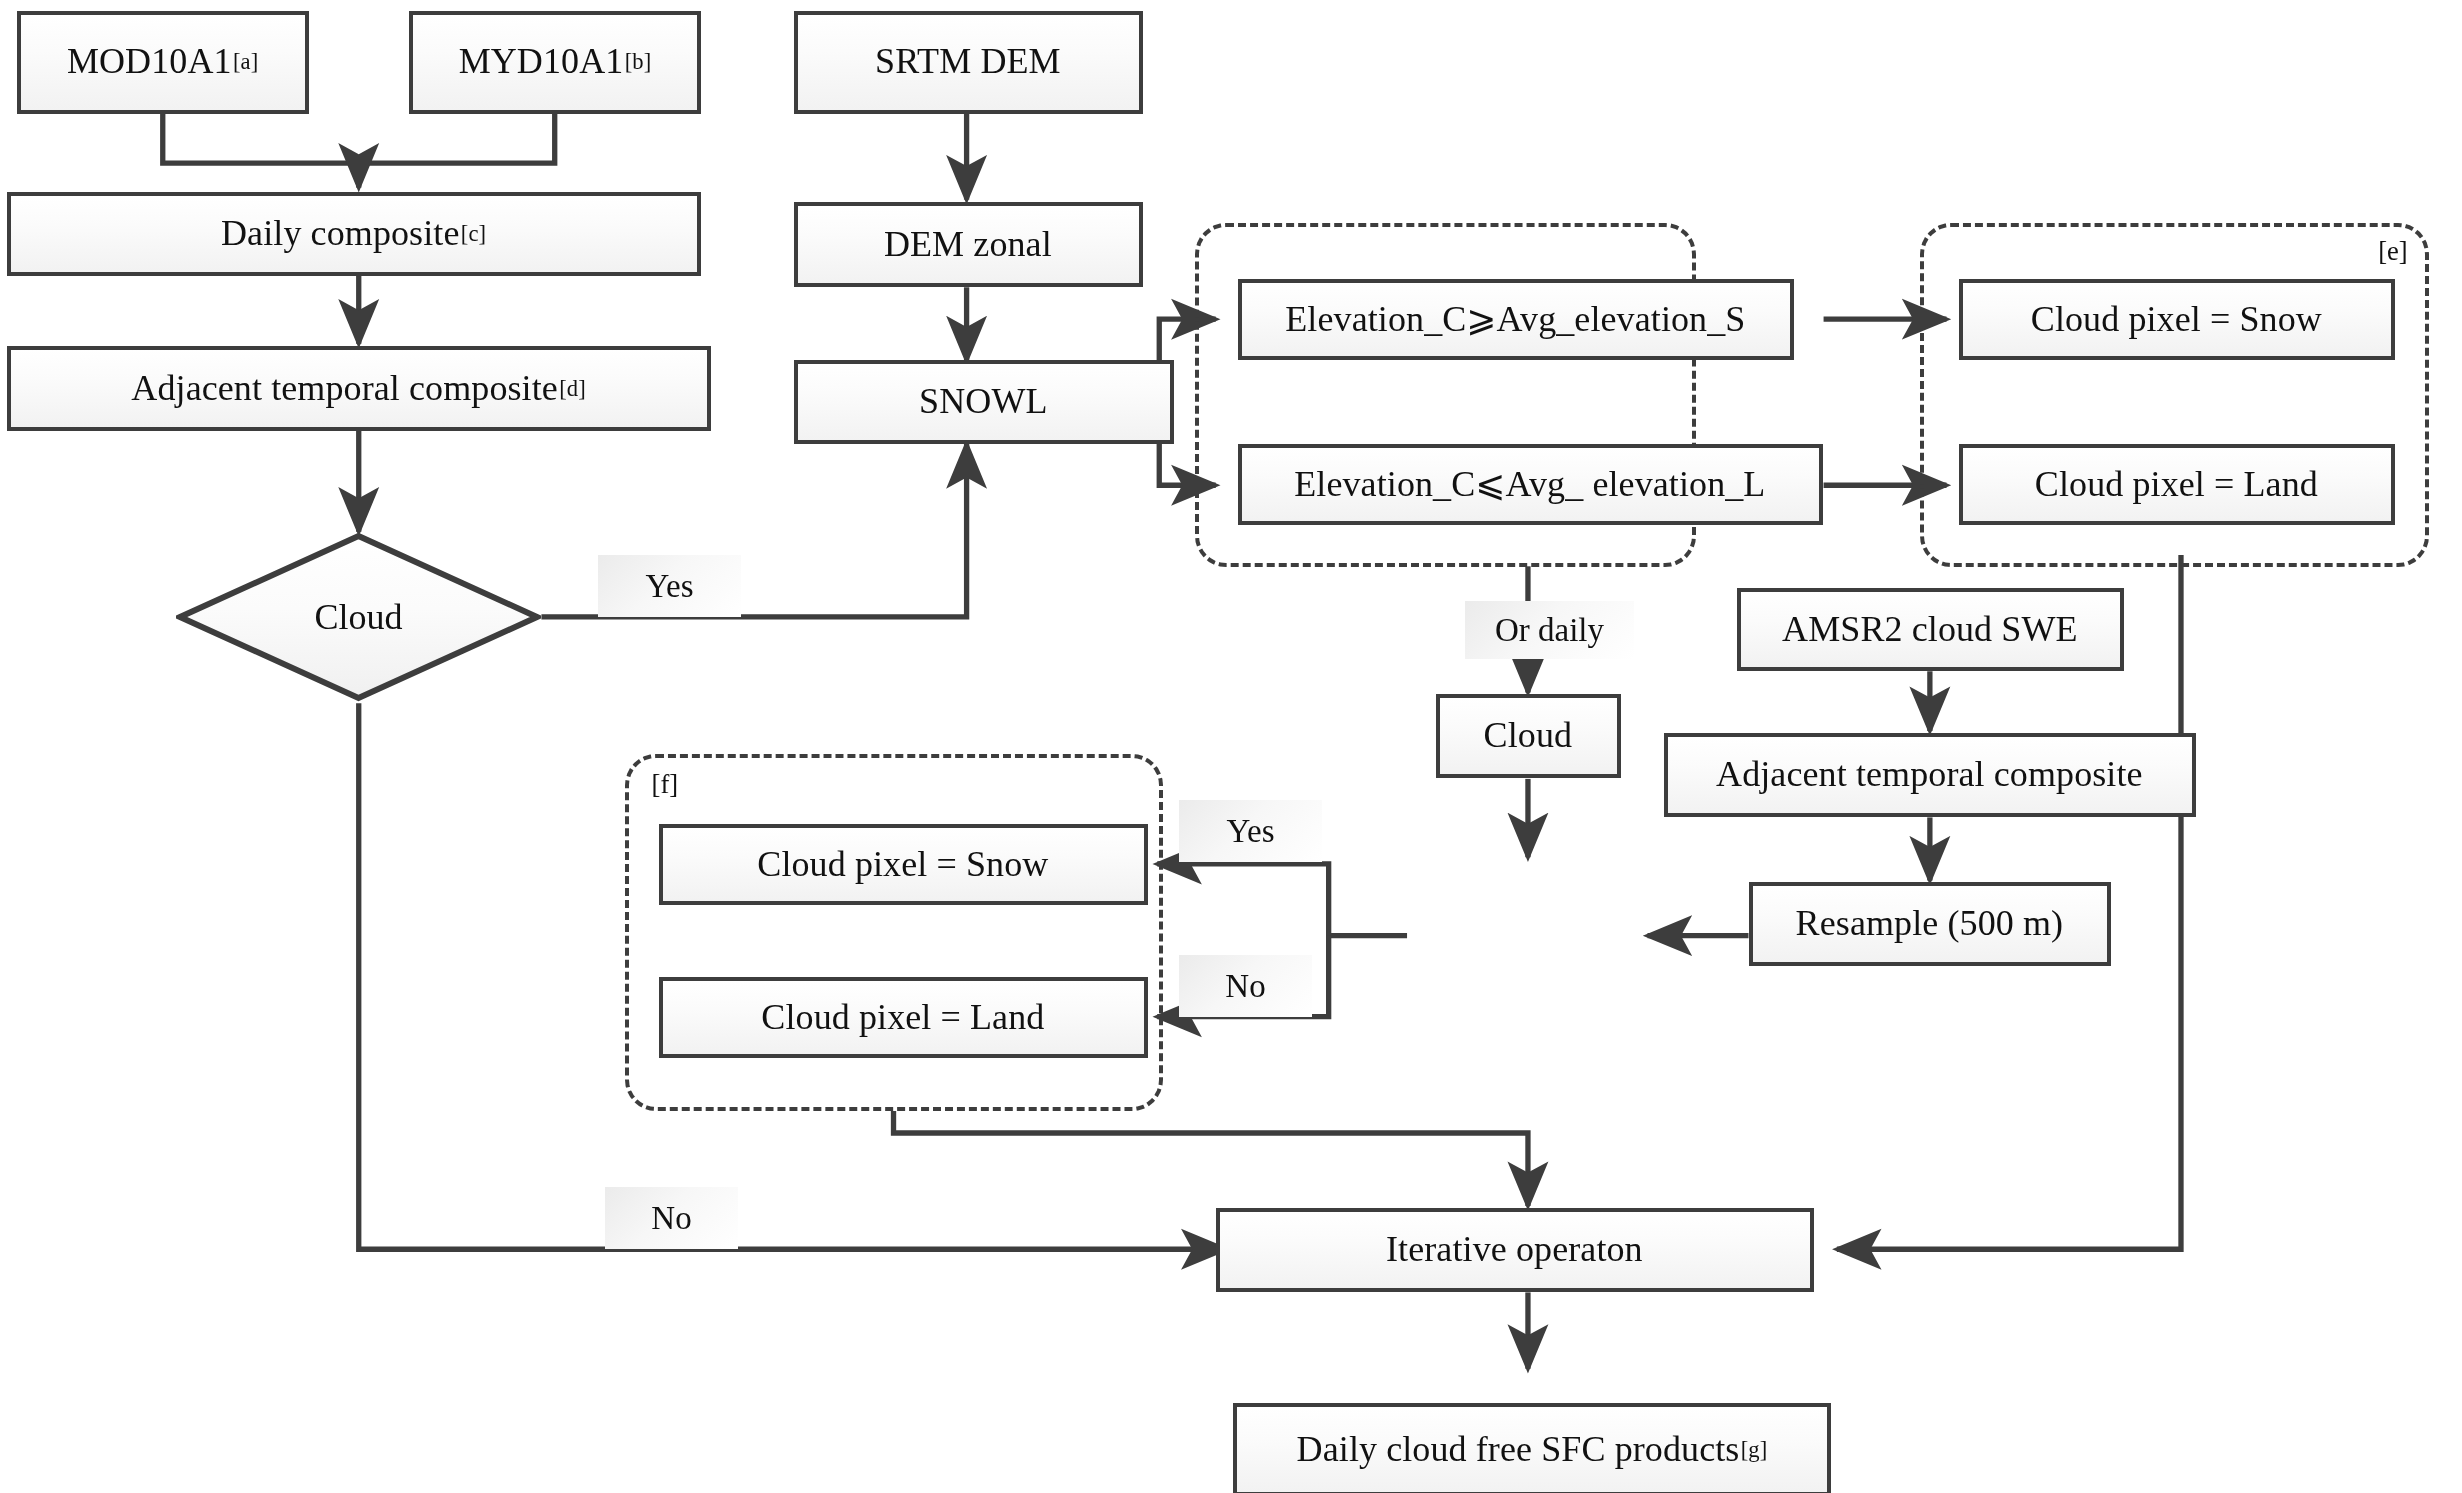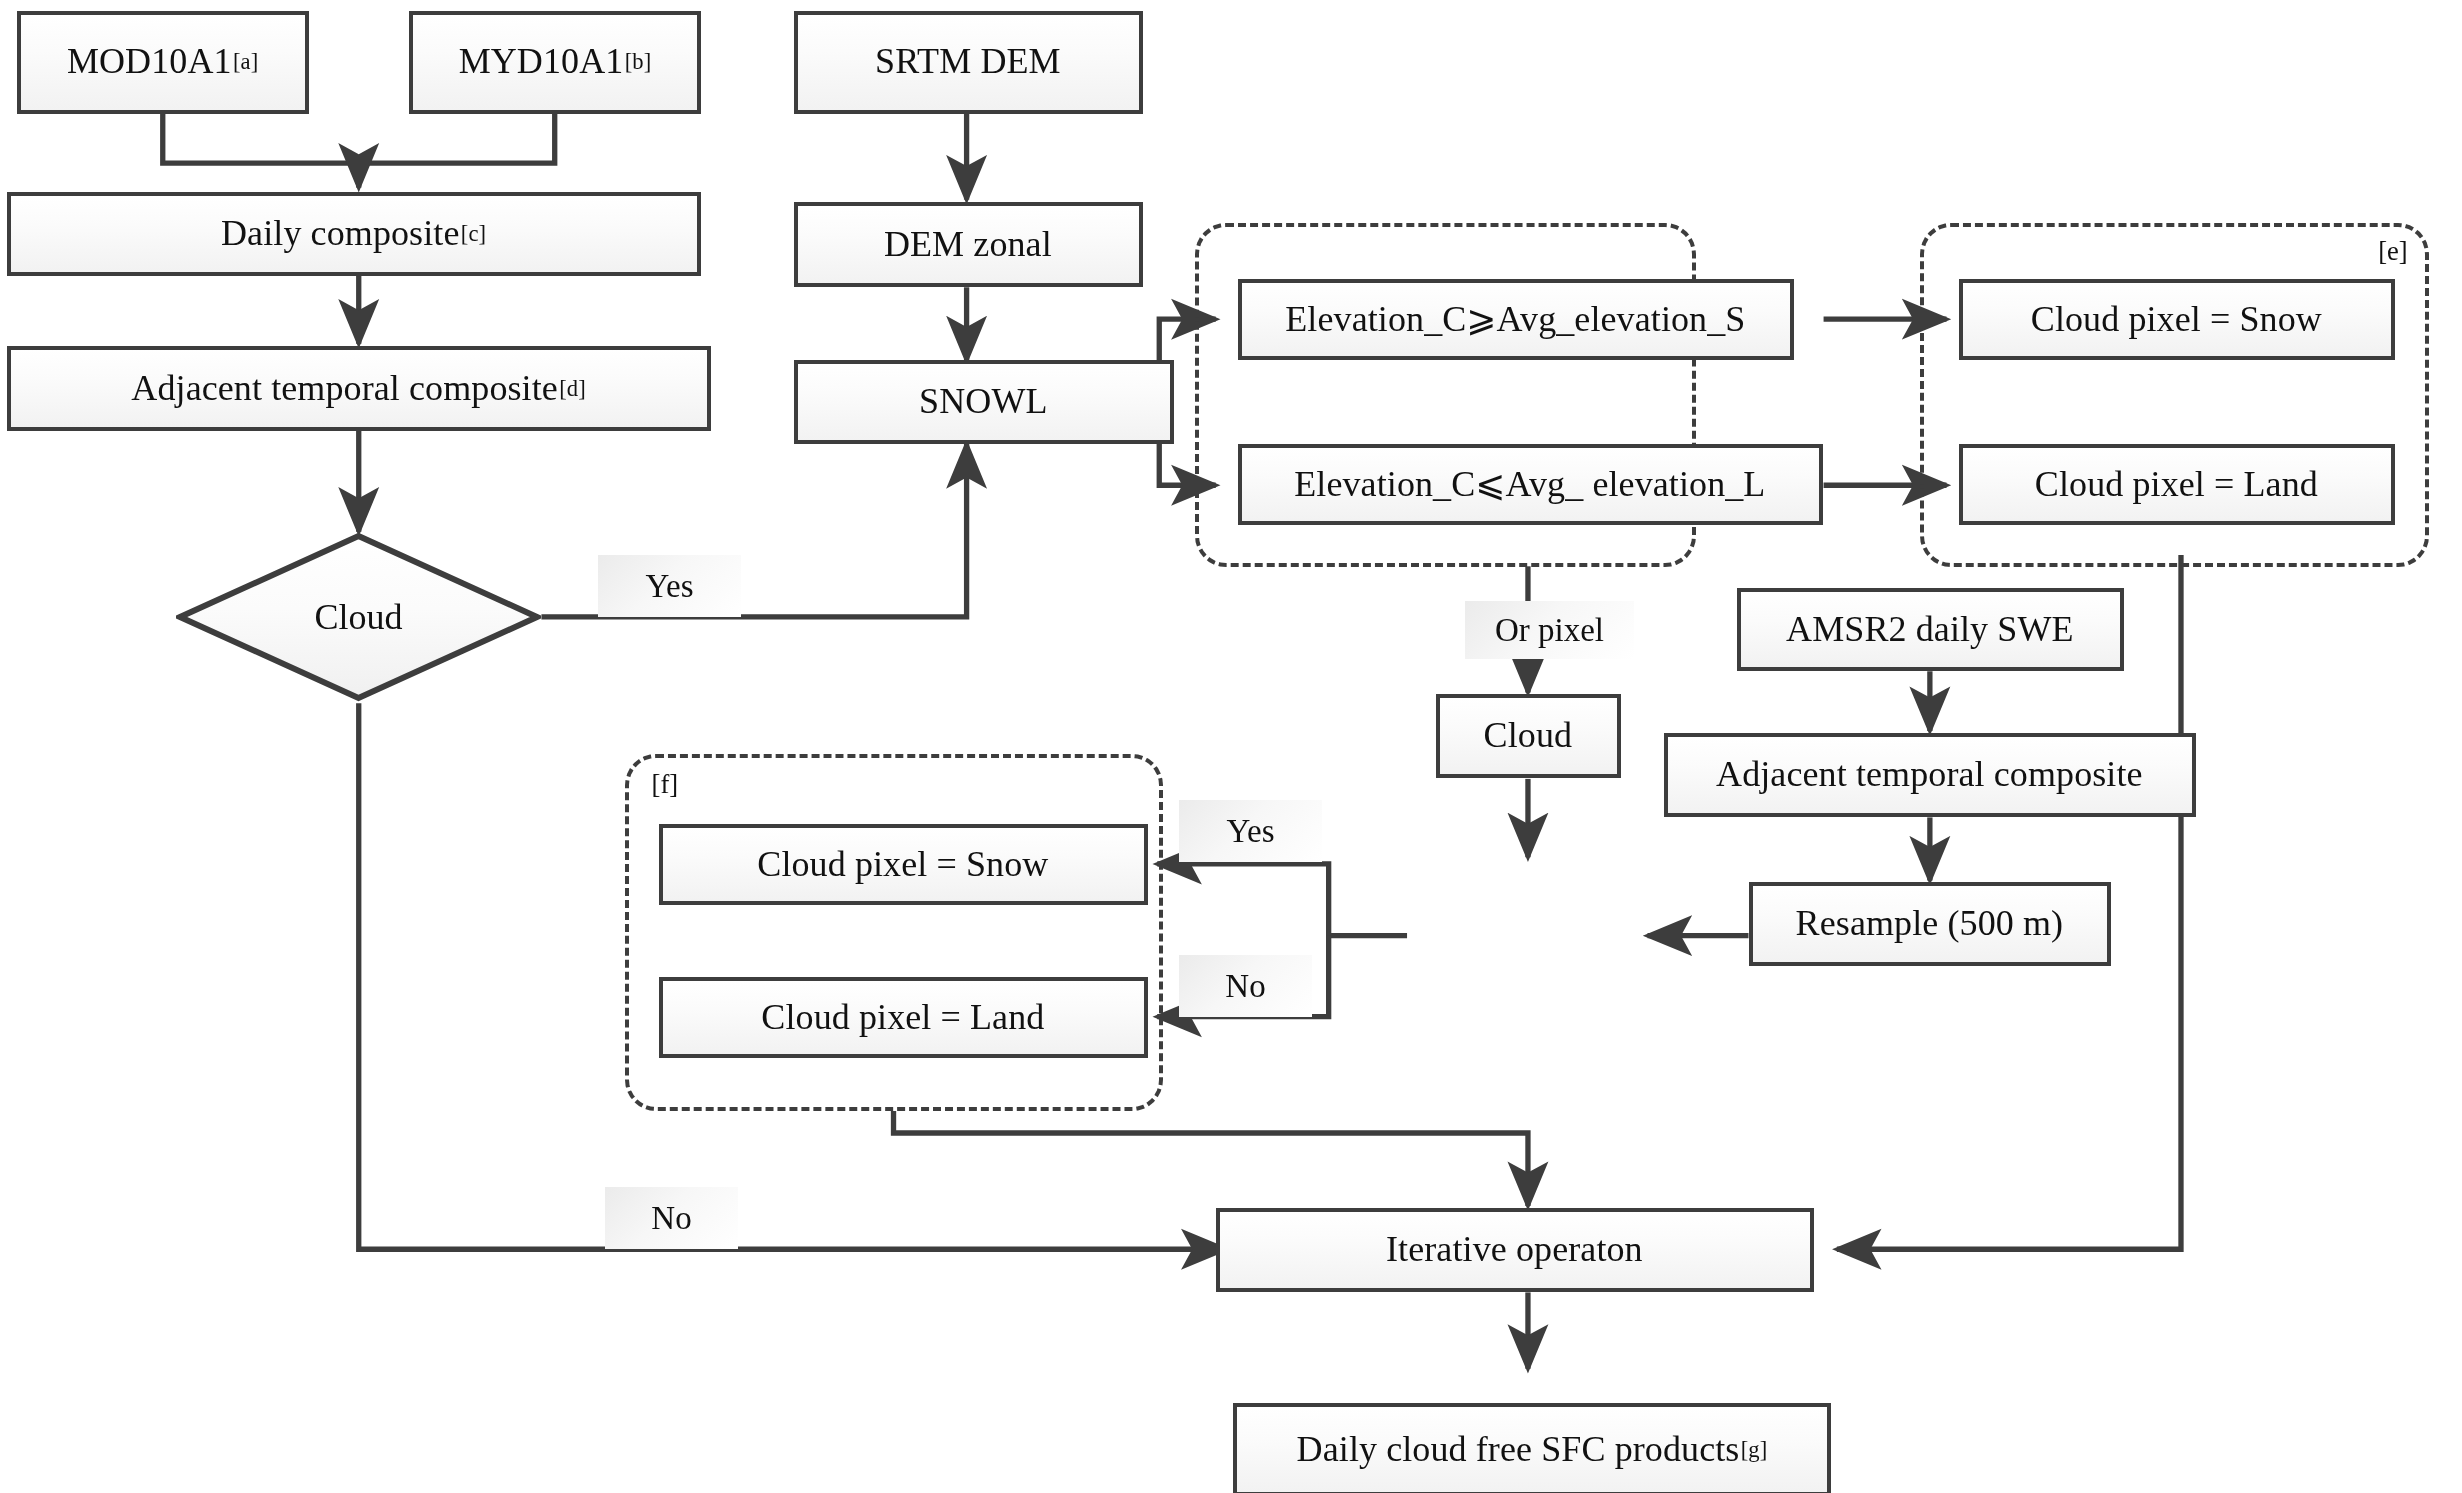--- a/index.html
+++ b/index.html
@@ -171,21 +171,21 @@
     <span>Cloud pixel = Land</span>
       <span class="sup"></span>
   </div>
 
   <div class="node" style="left:1436px;top:694px;width:185px;height:84px;">
     <span>Cloud</span>
       <span class="sup"></span>
   </div>
 
   <div class="node" style="left:1737px;top:588px;width:387px;height:83px;">
-    <span>AMSR2 daily SWE</span>
+    <span>AMSR2 cloud SWE</span>
       <span class="sup"></span>
   </div>
 
   <div class="node" style="left:1664px;top:733px;width:532px;height:84px;">
     <span>Adjacent temporal composite</span>
       <span class="sup"></span>
   </div>
 
   <div class="node" style="left:1749px;top:882px;width:362px;height:84px;">
     <span>Resample (500 m)</span>
@@ -224,20 +224,20 @@
       <path d="M275,6 L544,128 L275,250 L6,128 Z" fill="url(#dgrad1)" stroke="#3d3d3d" stroke-width="9"></path>
     </svg>
     <span class="dlabel">Cloud</span>
   </div>
 
 
   <div class="elabel" style="left:598px;top:555px;width:143px;height:62px;">Yes</div>
 
   <div class="elabel" style="left:605px;top:1187px;width:133px;height:62px;">No</div>
 
-  <div class="elabel" style="left:1465px;top:601px;width:169px;height:58px;">Or pixel</div>
+  <div class="elabel" style="left:1465px;top:601px;width:169px;height:58px;">Or daily</div>
 
   <div class="elabel" style="left:1179px;top:800px;width:143px;height:62px;">Yes</div>
 
   <div class="elabel" style="left:1179px;top:955px;width:133px;height:62px;">No</div>
 
 </div>
 
 
 </body></html>

